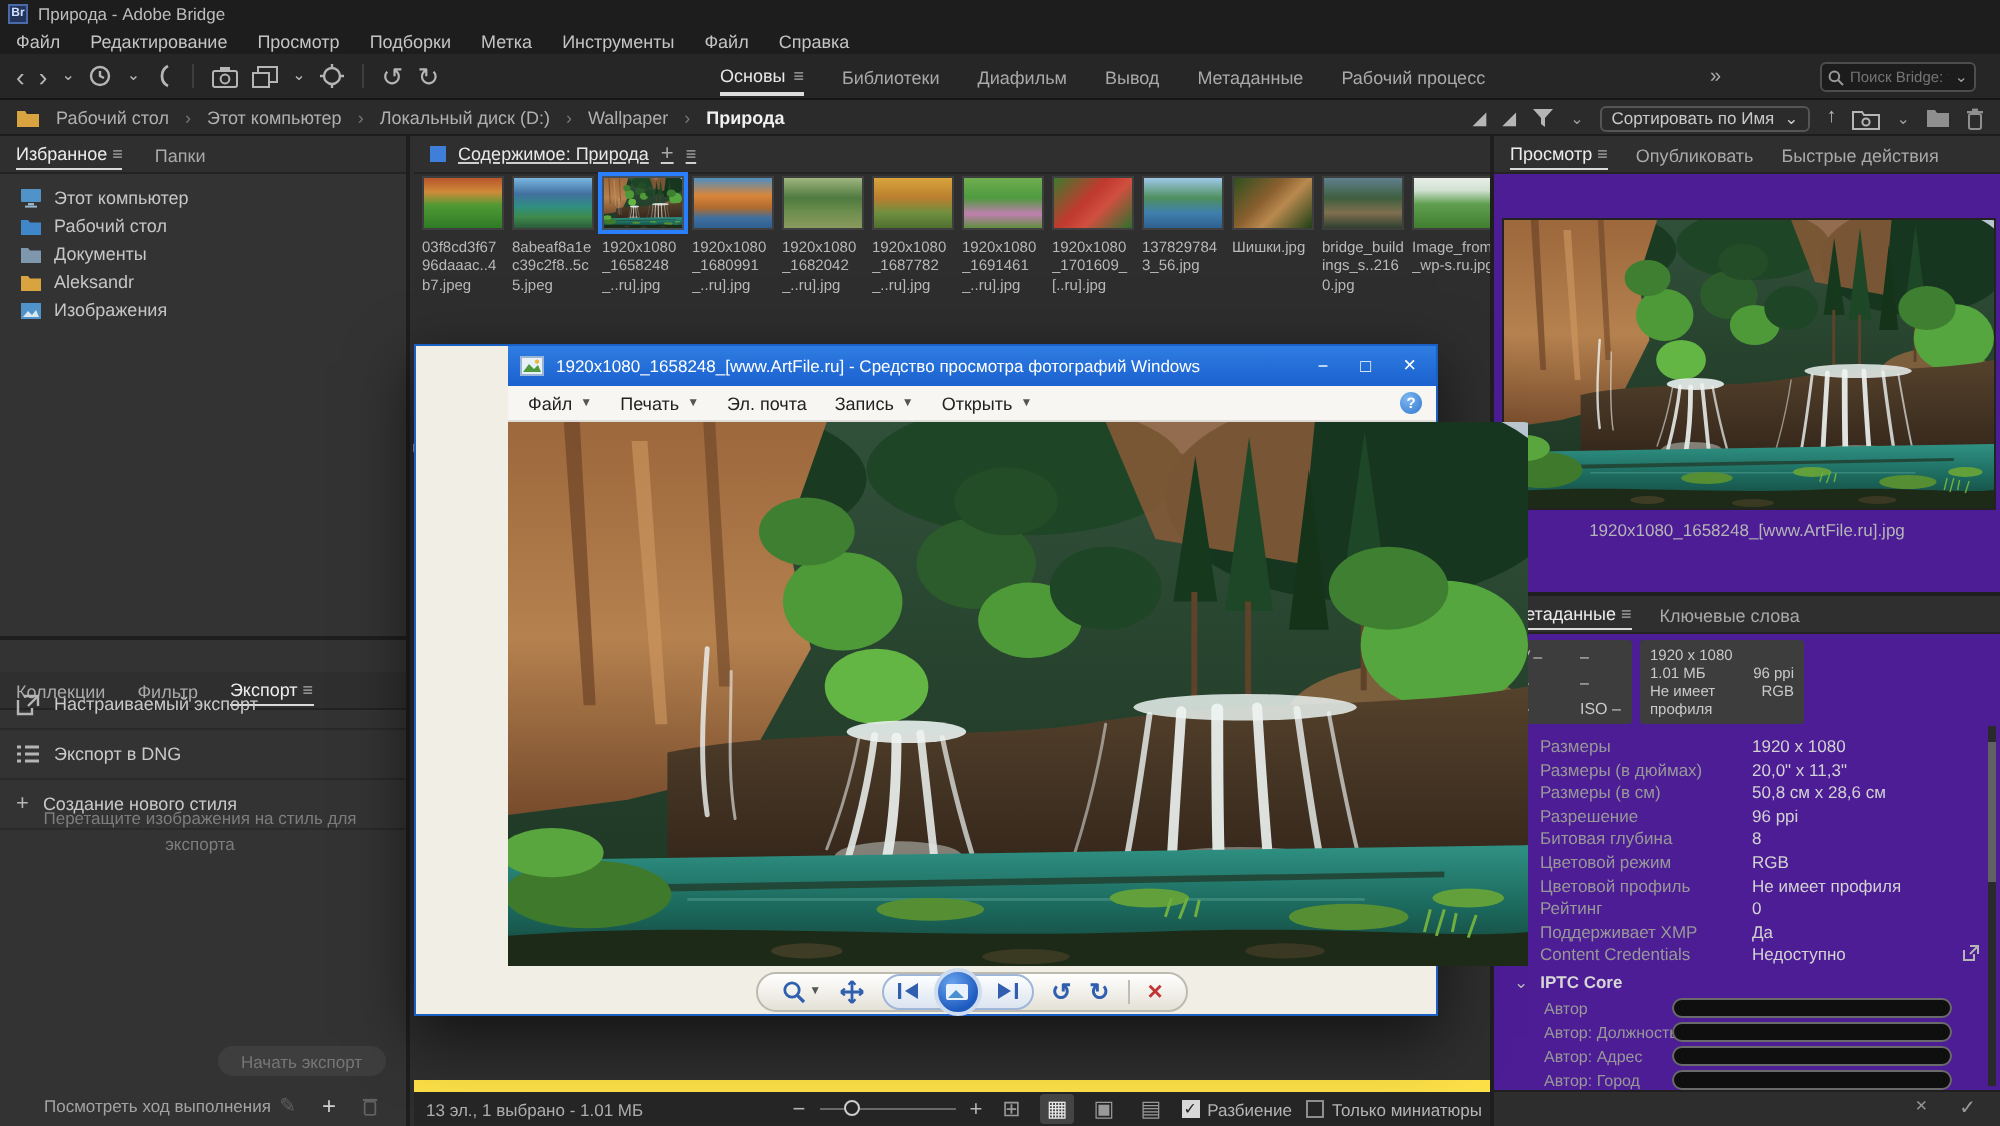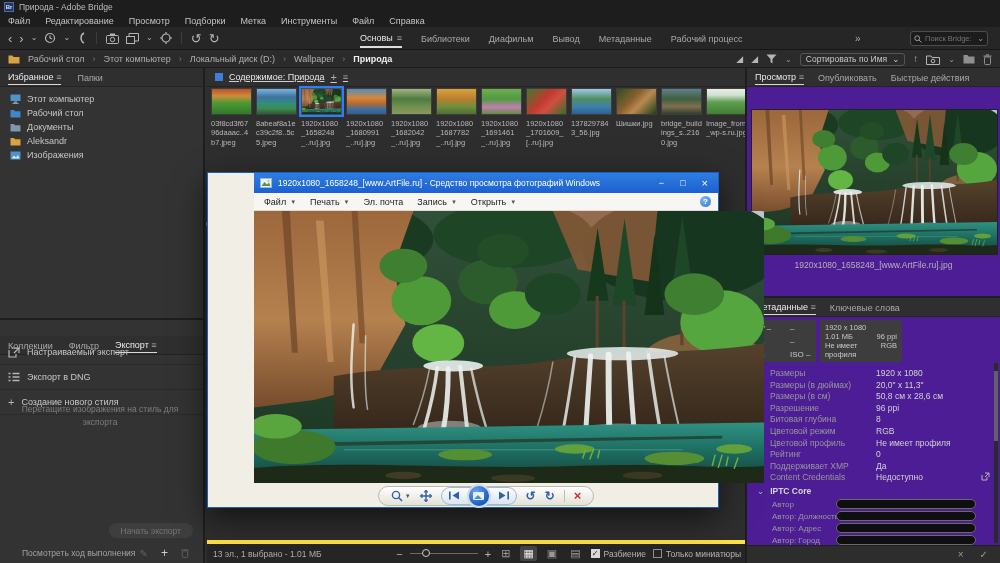--- a/index.html
+++ b/index.html
@@ -73,21 +73,21 @@
   .content-title { color:#e8e8e8; font-size:9px; }
   .thumbs { position:absolute; left:4px; top:20px; display:flex; gap:4px; }
   .cell { width:41px; display:flex; flex-direction:column; align-items:center; }
   .tile { width:41px; height:27px; background:#3e3e3e; padding:1px; }
   .tile-img { width:100%; height:100%; }
   .cell.selected .tile { outline:2px solid #2a7fff; background:#44505c; }
   .fname { margin-top:4px; width:41px; color:#b8b8b8; font-size:7.5px; line-height:1.25; text-align:left;
            word-break:break-all; overflow:hidden; max-height:28px; }
   .partial-label { position:absolute; left:-1px; top:152px; color:#b8b8b8; font-size:7.5px; }
   .statusbar { position:absolute; left:0; bottom:0; width:100%; height:23px; background:#262626;
-               border-top:4px solid #fde047; display:flex; align-items:center; color:#b5b5b5; font-size:8.5px; }
+               border-top:6px solid #fde047; display:flex; align-items:center; color:#b5b5b5; font-size:8.5px; }
   .status-text { margin-left:6px; color:#aeaeae; }
   .status-right { position:absolute; right:4px; display:flex; align-items:center; gap:7px; }
   .zoom-track { width:68px; height:1px; background:#6a6a6a; position:relative; }
   .zoom-knob { position:absolute; left:12px; top:-4px; width:8px; height:8px; border:1px solid #cfcfcf; border-radius:50%; background:#262626; }
   .view-glyph { font-size:11px; color:#9a9a9a; padding:1px 3px; }
   .view-glyph.active { background:#454545; color:#e8e8e8; border-radius:2px; }
   .cb { width:9px; height:9px; border:1px solid #8f8f8f; display:inline-flex; align-items:center;
         justify-content:center; font-size:8px; color:#1d1d1d; }
   .cb.checked { background:#d9d9d9; border-color:#d9d9d9; }
   .toggle-wrap { display:flex; align-items:center; gap:4px; }

